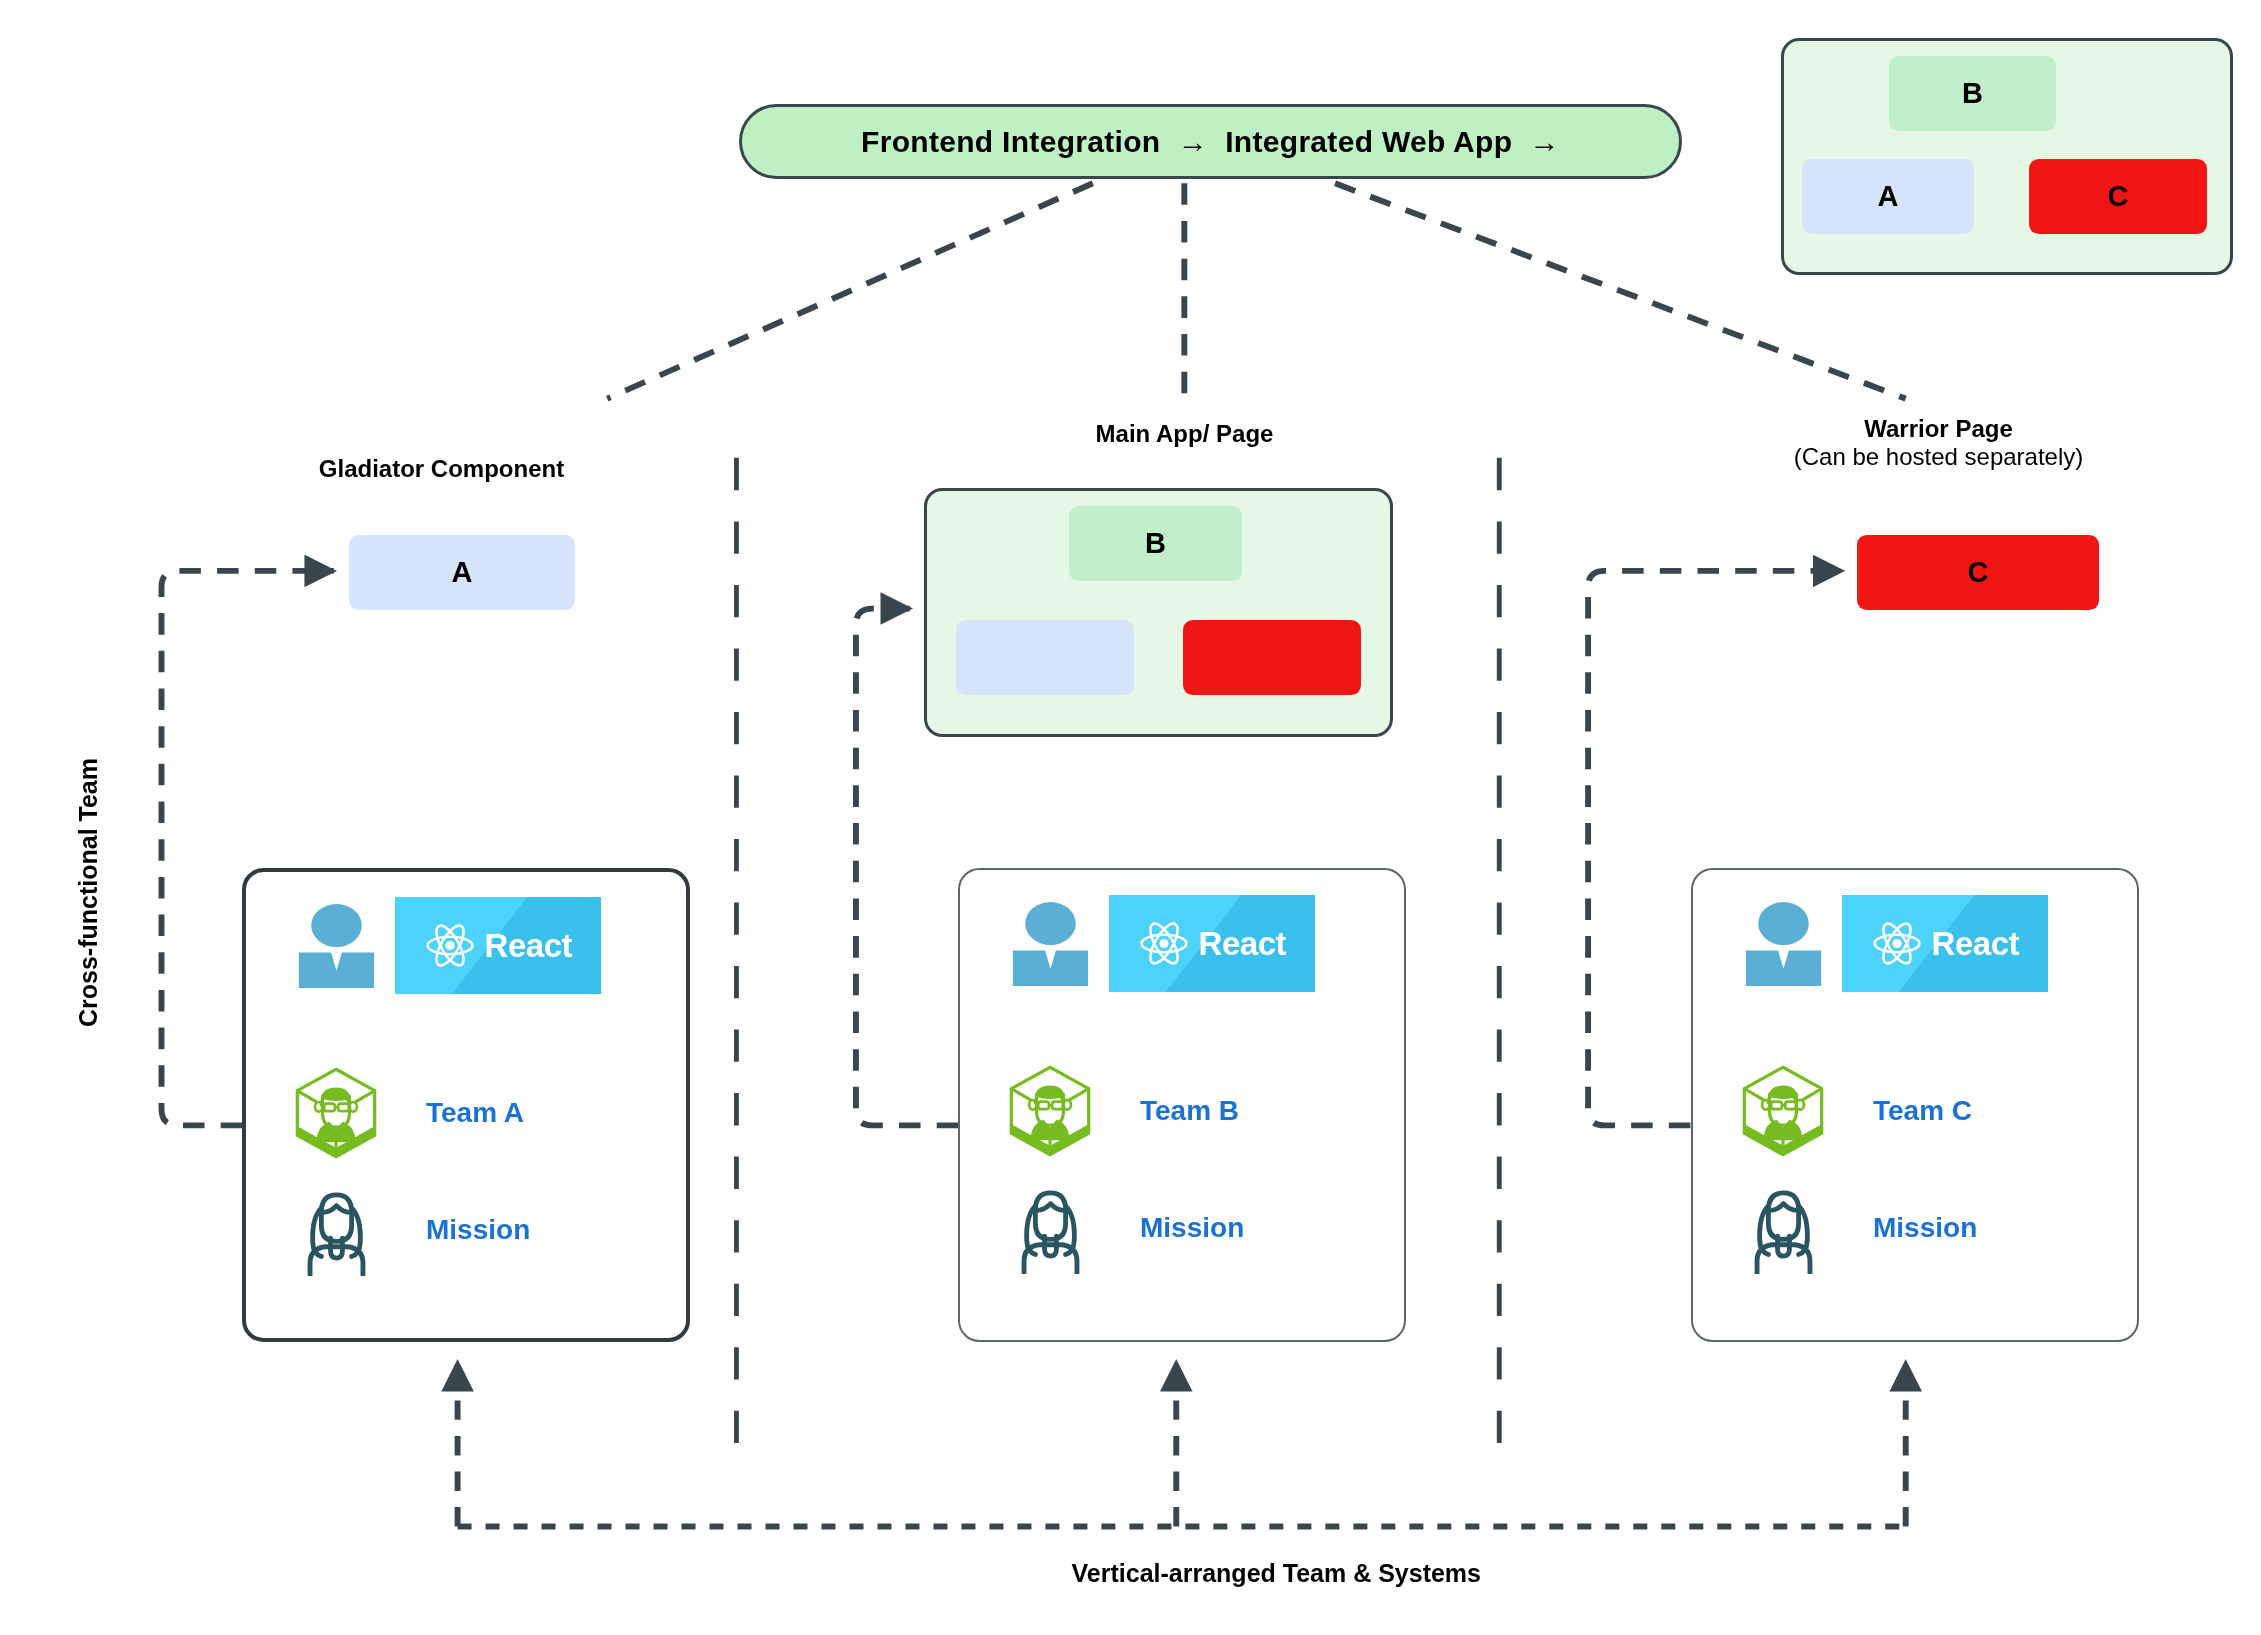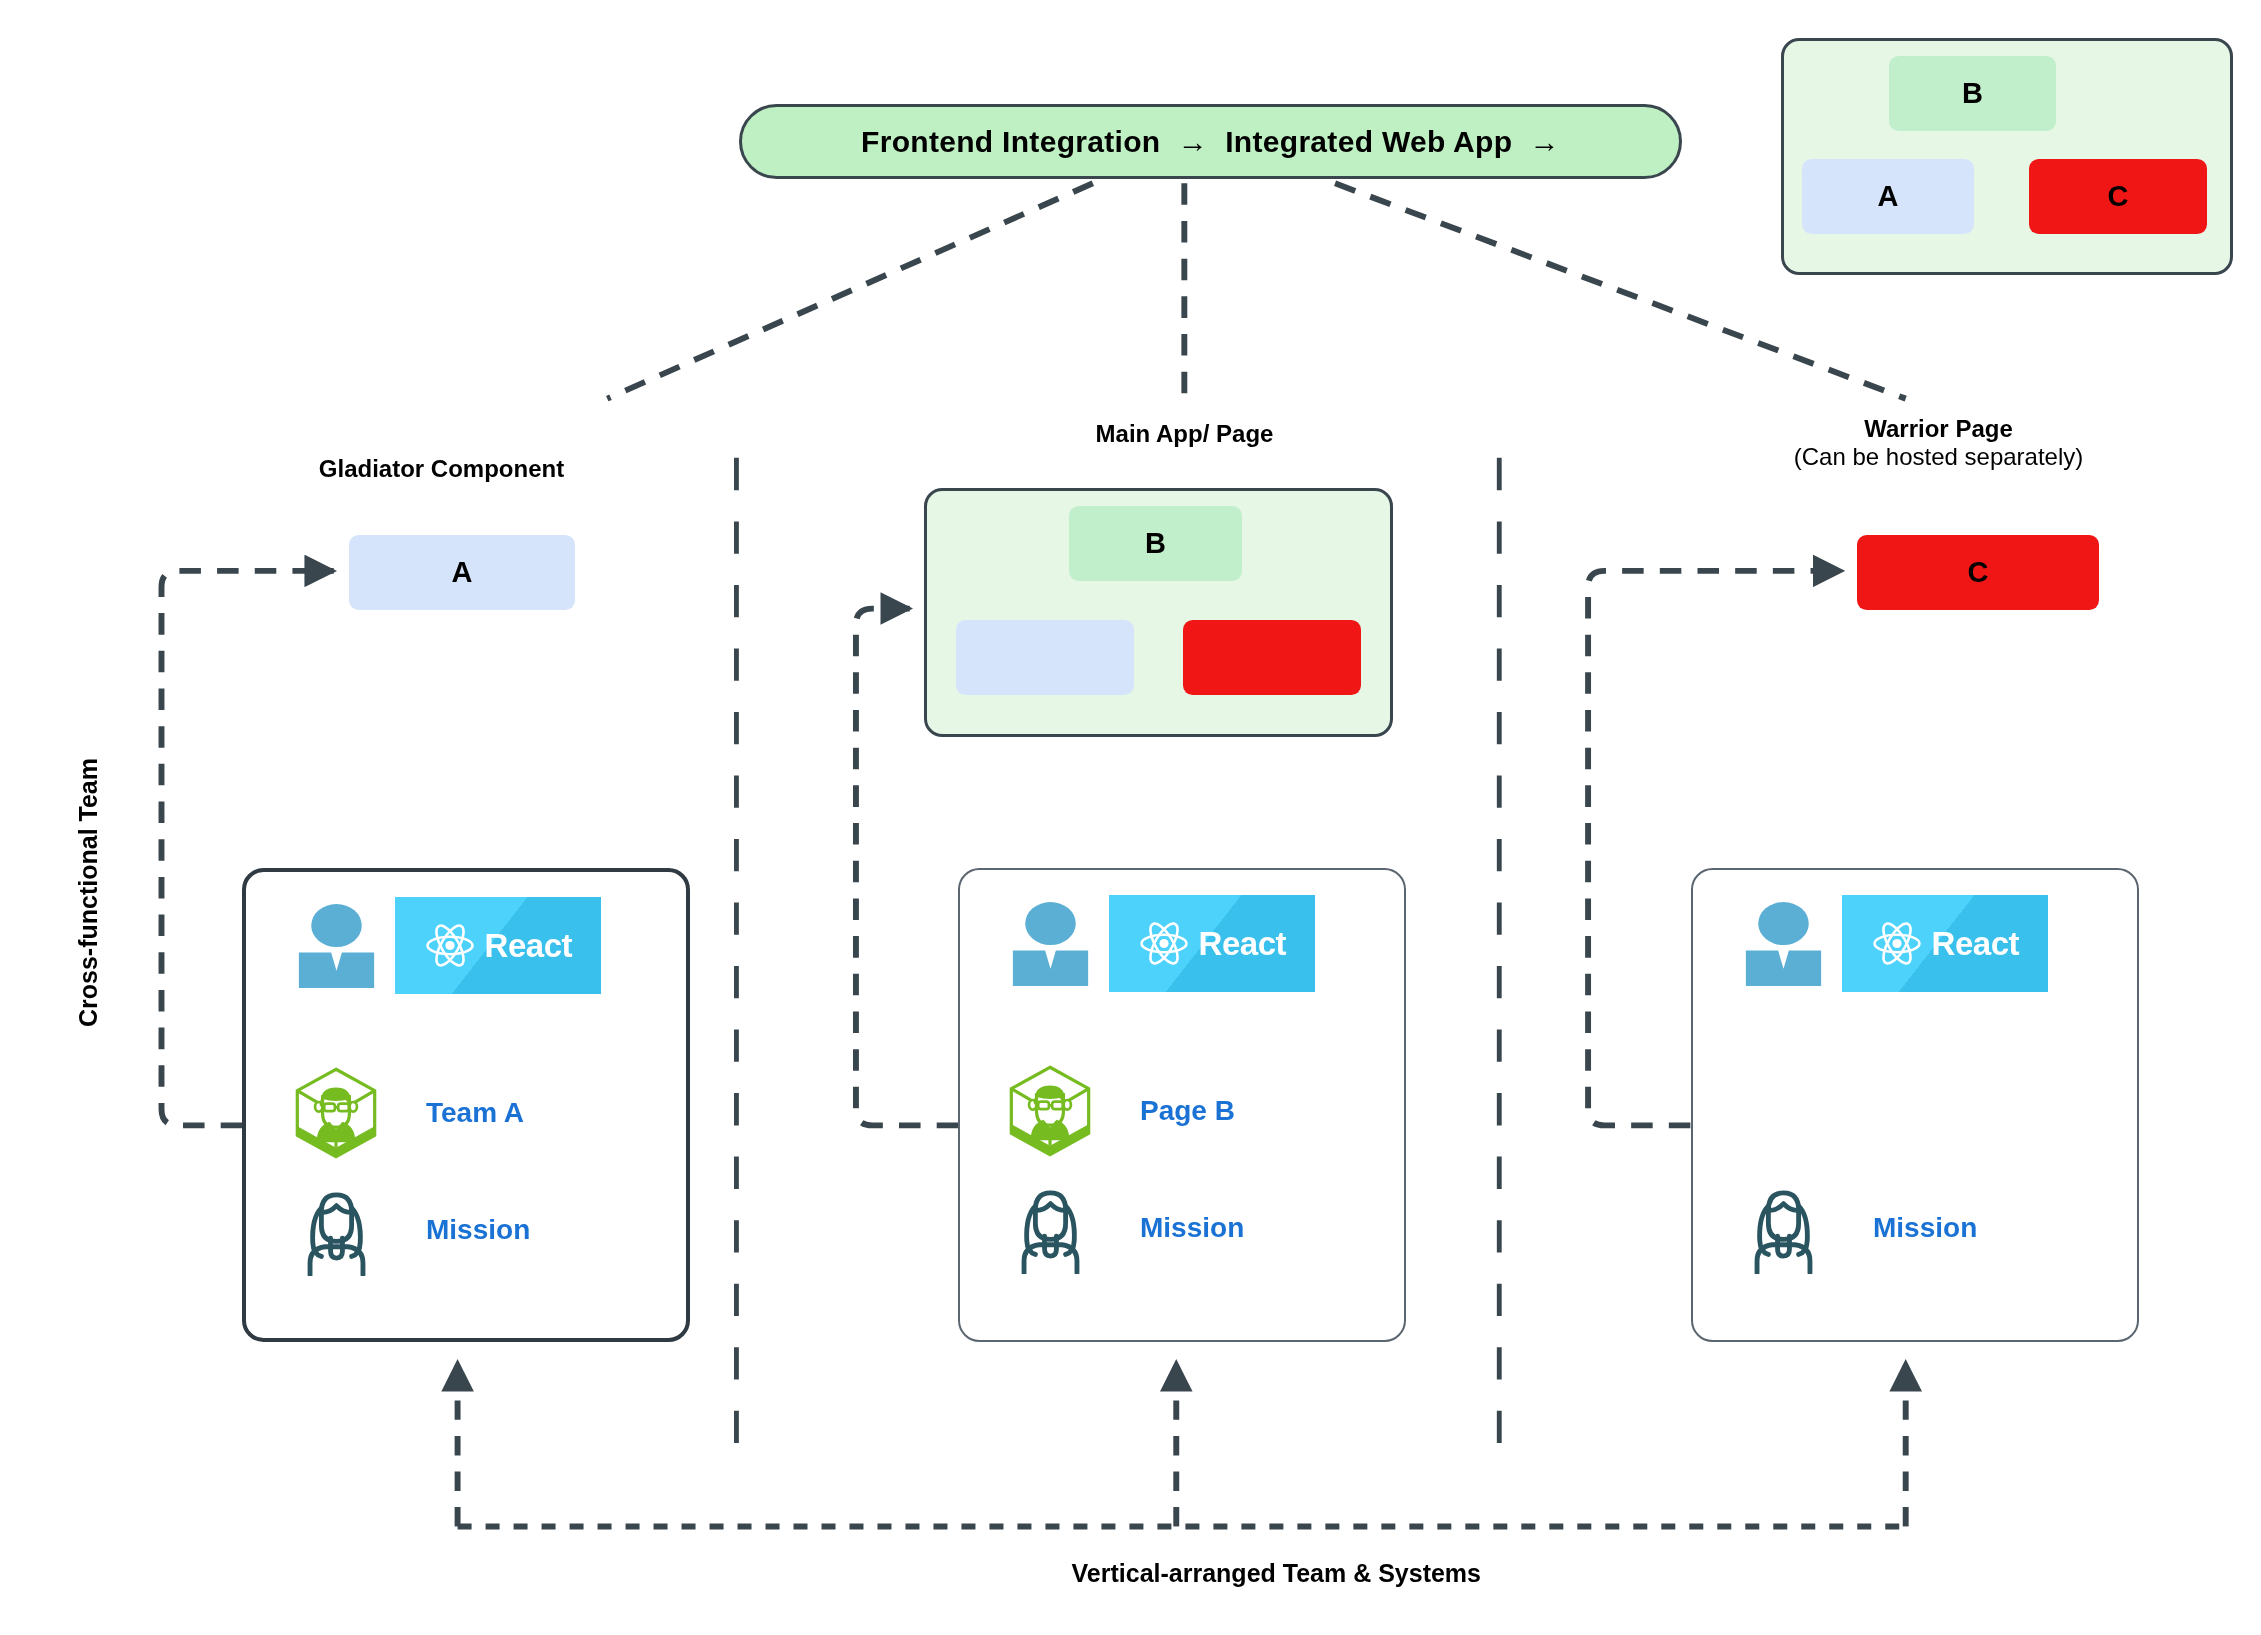--- a/index.html
+++ b/index.html
@@ -297,21 +297,21 @@
           <path d="M52,62 q2,-22 28,-22 q26,0 28,24 q2,10 -3,14 q-3,-16 -14,-18 q-14,6 -36,0 q-3,8 -3,16 q-5,-4 0,-14 z" fill="#76bc21"></path>
           <ellipse cx="48" cy="76" rx="7" ry="9" fill="none" stroke="#76bc21" stroke-width="5"></ellipse>
           <ellipse cx="112" cy="76" rx="7" ry="9" fill="none" stroke="#76bc21" stroke-width="5"></ellipse>
           <path d="M55,58 q25,8 50,0 v30 q0,26 -25,26 q-25,0 -25,-26 z" fill="none" stroke="#76bc21" stroke-width="6"></path>
           <rect x="58" y="70" width="20" height="14" rx="5" fill="none" stroke="#76bc21" stroke-width="5"></rect>
           <rect x="84" y="70" width="20" height="14" rx="5" fill="none" stroke="#76bc21" stroke-width="5"></rect>
           <path d="M78,77 h6" stroke="#76bc21" stroke-width="5"></path>
           <path d="M44,142 q0,-30 24,-38 l12,14 l12,-14 q24,8 24,38 z" fill="#76bc21"></path>
         </svg>
       </div>
-      <span class="label-blue">Page B</span>
+      <span class="label-blue">Team B</span>
     </div>
     <div class="row row-mission">
       <div class="icon-slot">
         <svg width="81" height="92" viewBox="0 0 150 170" xmlns="http://www.w3.org/2000/svg">
           <g fill="none" stroke="#2a5560" stroke-width="9" stroke-linecap="round" stroke-linejoin="round">
             <path d="M47,52 q0,-32 28,-32 q28,0 28,32 v24 q0,30 -28,30 q-28,0 -28,-30 z"></path>
             <path d="M47,52 q14,2 28,-12 q14,14 28,12"></path>
             <path d="M47,44 q-18,18 -16,64 q1,22 16,26 M103,44 q18,18 16,64 q-1,22 -16,26"></path>
             <path d="M64,100 v24 q0,13 11,13 q11,0 11,-13 v-24"></path>
             <path d="M26,168 v-22 q0,-26 28,-30 h42 q28,4 28,30 v22"></path>
@@ -336,20 +336,38 @@
           <g fill="none" stroke="#ffffff" stroke-width="5">
             <ellipse cx="50" cy="46" rx="44" ry="17"></ellipse>
             <ellipse cx="50" cy="46" rx="44" ry="17" transform="rotate(60 50 46)"></ellipse>
             <ellipse cx="50" cy="46" rx="44" ry="17" transform="rotate(120 50 46)"></ellipse>
           </g>
           <circle cx="50" cy="46" r="9" fill="#ffffff"></circle>
         </svg>
         <span class="word">React</span>
       </div>
     </div>
+    <div class="row row-team">
+      <div class="icon-slot">
+        <svg width="86" height="94" viewBox="0 0 160 175" xmlns="http://www.w3.org/2000/svg">
+          <polygon points="80,6 152,46 152,129 80,169 8,129 8,46" fill="none" stroke="#76bc21" stroke-width="6"></polygon>
+          <polygon points="8,129 80,169 152,129 152,112 80,152 8,112" fill="#76bc21"></polygon>
+          <path d="M8,46 L46,68 M152,46 L114,68 M80,152 L80,120" stroke="#76bc21" stroke-width="6" fill="none"></path>
+          <path d="M52,62 q2,-22 28,-22 q26,0 28,24 q2,10 -3,14 q-3,-16 -14,-18 q-14,6 -36,0 q-3,8 -3,16 q-5,-4 0,-14 z" fill="#76bc21"></path>
+          <ellipse cx="48" cy="76" rx="7" ry="9" fill="none" stroke="#76bc21" stroke-width="5"></ellipse>
+          <ellipse cx="112" cy="76" rx="7" ry="9" fill="none" stroke="#76bc21" stroke-width="5"></ellipse>
+          <path d="M55,58 q25,8 50,0 v30 q0,26 -25,26 q-25,0 -25,-26 z" fill="none" stroke="#76bc21" stroke-width="6"></path>
+          <rect x="58" y="70" width="20" height="14" rx="5" fill="none" stroke="#76bc21" stroke-width="5"></rect>
+          <rect x="84" y="70" width="20" height="14" rx="5" fill="none" stroke="#76bc21" stroke-width="5"></rect>
+          <path d="M78,77 h6" stroke="#76bc21" stroke-width="5"></path>
+          <path d="M44,142 q0,-30 24,-38 l12,14 l12,-14 q24,8 24,38 z" fill="#76bc21"></path>
+        </svg>
+      </div>
+      <span class="label-blue">Team C</span>
+    </div>
     <div class="row row-mission">
       <div class="icon-slot">
         <svg width="81" height="92" viewBox="0 0 150 170" xmlns="http://www.w3.org/2000/svg">
           <g fill="none" stroke="#2a5560" stroke-width="9" stroke-linecap="round" stroke-linejoin="round">
             <path d="M47,52 q0,-32 28,-32 q28,0 28,32 v24 q0,30 -28,30 q-28,0 -28,-30 z"></path>
             <path d="M47,52 q14,2 28,-12 q14,14 28,12"></path>
             <path d="M47,44 q-18,18 -16,64 q1,22 16,26 M103,44 q18,18 16,64 q-1,22 -16,26"></path>
             <path d="M64,100 v24 q0,13 11,13 q11,0 11,-13 v-24"></path>
             <path d="M26,168 v-22 q0,-26 28,-30 h42 q28,4 28,30 v22"></path>
           </g>

